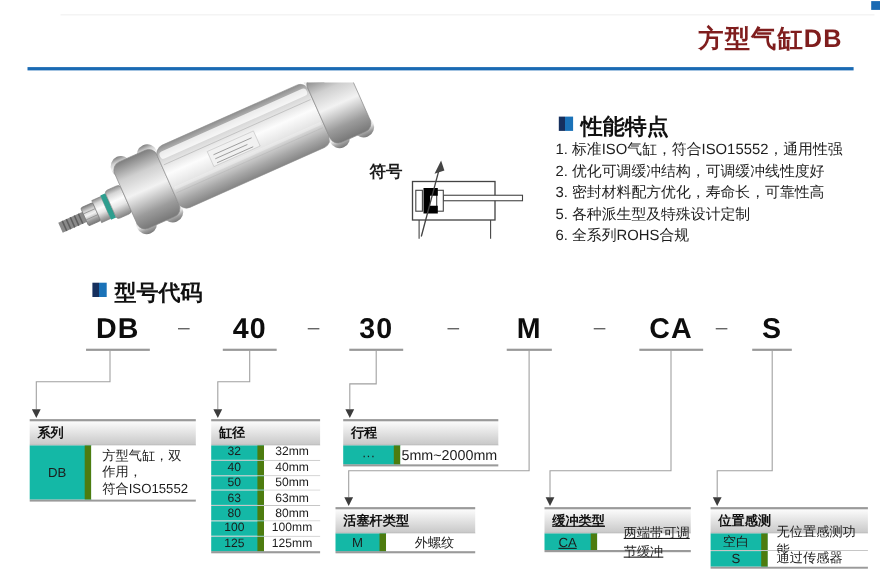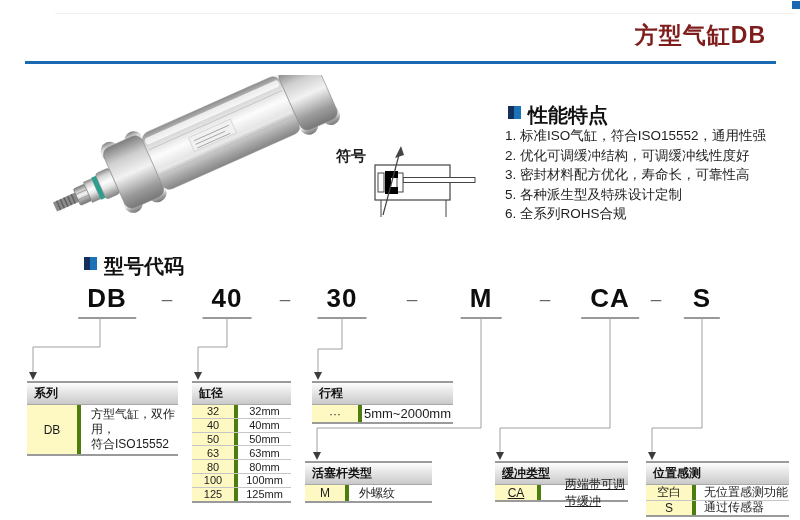--- a/index.html
+++ b/index.html
@@ -36,22 +36,22 @@
   
   .tbl { position:absolute; border-bottom:2px solid #9a9a9a; font-size:12px; }
   .t-head {
     background:linear-gradient(#fcfcfc,#c9c9c9);
     border-top:2px solid #9a9a9a; border-bottom:1px solid #a8a8a8;
     font-weight:bold; color:#111; padding:2px 0 2px 7px;
   }
   .t-row { display:flex; border-bottom:1px solid #c6c6c6; align-items:stretch; }
   .t-row:last-child { border-bottom:none; }
   .t-cell { display:flex; align-items:center; }
-  .t-cell.key { background:#fef9c3; justify-content:center; border-right:4px solid #4d7c0f; }
-  .t-cell.val { background:#ffffff; flex:1; padding-left:10px; }
+  .t-cell.key { background:#14b8a6; justify-content:center; border-right:6px solid #4d7c0f; }
+  .t-cell.val { background:#ffffff; flex:1; padding-left:26px; }
 
   .tbl-series { left:27px;  top:381px; width:151px; }
   .tbl-series .key { width:50px; }
   .tbl-series .t-row { min-height:35px; }
   .tbl-series .val { white-space:pre-line; line-height:15px; padding:2px 2px 2px 10px; }
 
   .tbl-bore { left:192px; top:381px; width:99px; font-size:11px; }
   .tbl-bore .t-head { font-size:12px; }
   .tbl-bore .key { width:42px; }
   .tbl-bore .val { justify-content:center; padding-left:0; }

